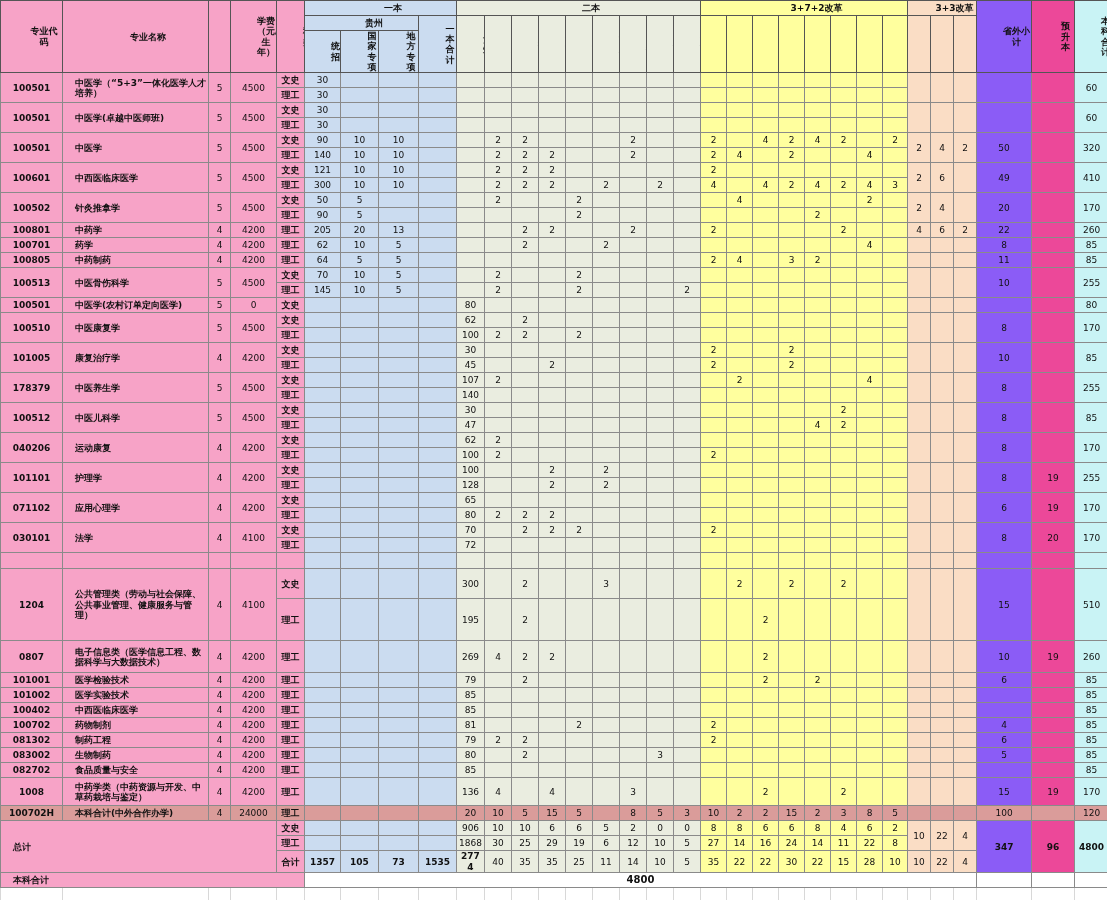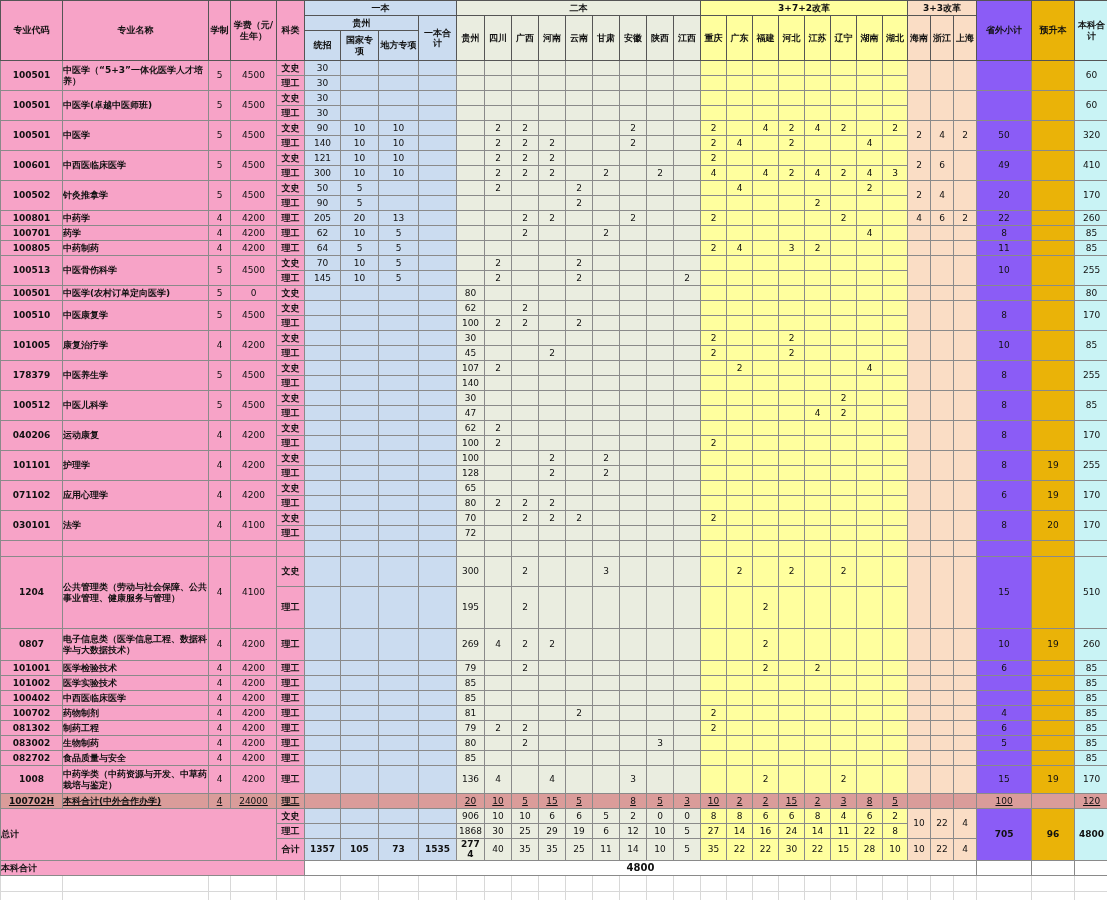--- a/index.html
+++ b/index.html
@@ -1,35 +1,35 @@
 <!DOCTYPE html>
 <html><head>
 <meta charset="utf-8">
 <style>
   html,body{margin:0;padding:0;background:#fff;}
   .sheet{width:1107px;font-family:"DejaVu Sans",sans-serif;}
   table{border-collapse:collapse;table-layout:fixed;width:1107px;}
   th,td{border:1px solid #8a8a8a;font-size:9px;color:#111;text-align:center;vertical-align:middle;
         padding:0 1px;overflow:hidden;line-height:1.15;word-break:break-all;}
   th{font-weight:bold;}
-  thead th{border-color:#555;}
+  thead th{border-color:#555;padding-left:26px;}
   .left-bg{background:#F7A3C7;}
   .yiben{background:#CBDCF0;}
   .erben{background:#EAEDE0;}
   .g312{background:#FFFF9E;}
   .g33{background:#FADDC5;}
   .sw{background:#8b5cf6;}
-  .ysb{background:#eab308;}
+  .ysb{background:#ec4899;}
   .bk{background:#C9F3F5;}
   .kelei{background:#F7A3C7;font-weight:bold;}
-  .name{text-align:left;font-weight:bold;padding-left:0;}
+  .name{text-align:left;font-weight:bold;padding-left:12px;}
   .code{font-weight:bold;}
   .b{font-weight:bold;}
   .mt{border-top:1px solid #333;}
-  tr.rose td{background:#DA9C9A;text-decoration:underline;}
+  tr.rose td{background:#DA9C9A;}
   td.plain{background:#fff;}
   td.ghost{border:1px solid #d8d8d8;background:#fff;}
   .grand{font-weight:bold;font-size:10px;background:#fff;}
 </style>
 </head>
 <body>
 
 <div class="sheet">
   <table id="tbl">
       <colgroup>
@@ -1512,21 +1512,21 @@
           <td class="g312 mt">8</td>
           <td class="g312 mt">6</td>
           <td class="g312 mt">6</td>
           <td class="g312 mt">8</td>
           <td class="g312 mt">4</td>
           <td class="g312 mt">6</td>
           <td class="g312 mt">2</td>
           <td class="g33 mt" rowspan="2">10</td>
           <td class="g33 mt" rowspan="2">22</td>
           <td class="g33 mt" rowspan="2">4</td>
-          <td class="sw b mt" rowspan="3">705</td>
+          <td class="sw b mt" rowspan="3">347</td>
           <td class="ysb b mt" rowspan="3">96</td>
           <td class="bk b mt" rowspan="3">4800</td>
         </tr>
         <tr style="height: 15px;">
           <td class="kelei">理工</td>
           <td class="yiben"></td>
           <td class="yiben"></td>
           <td class="yiben"></td>
           <td class="yiben"></td>
           <td class="erben">1868</td>

